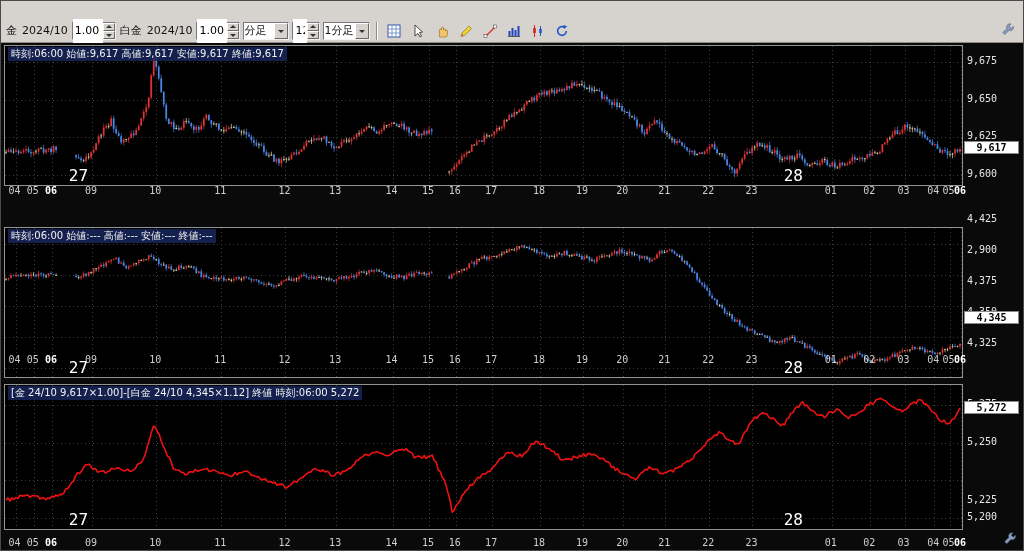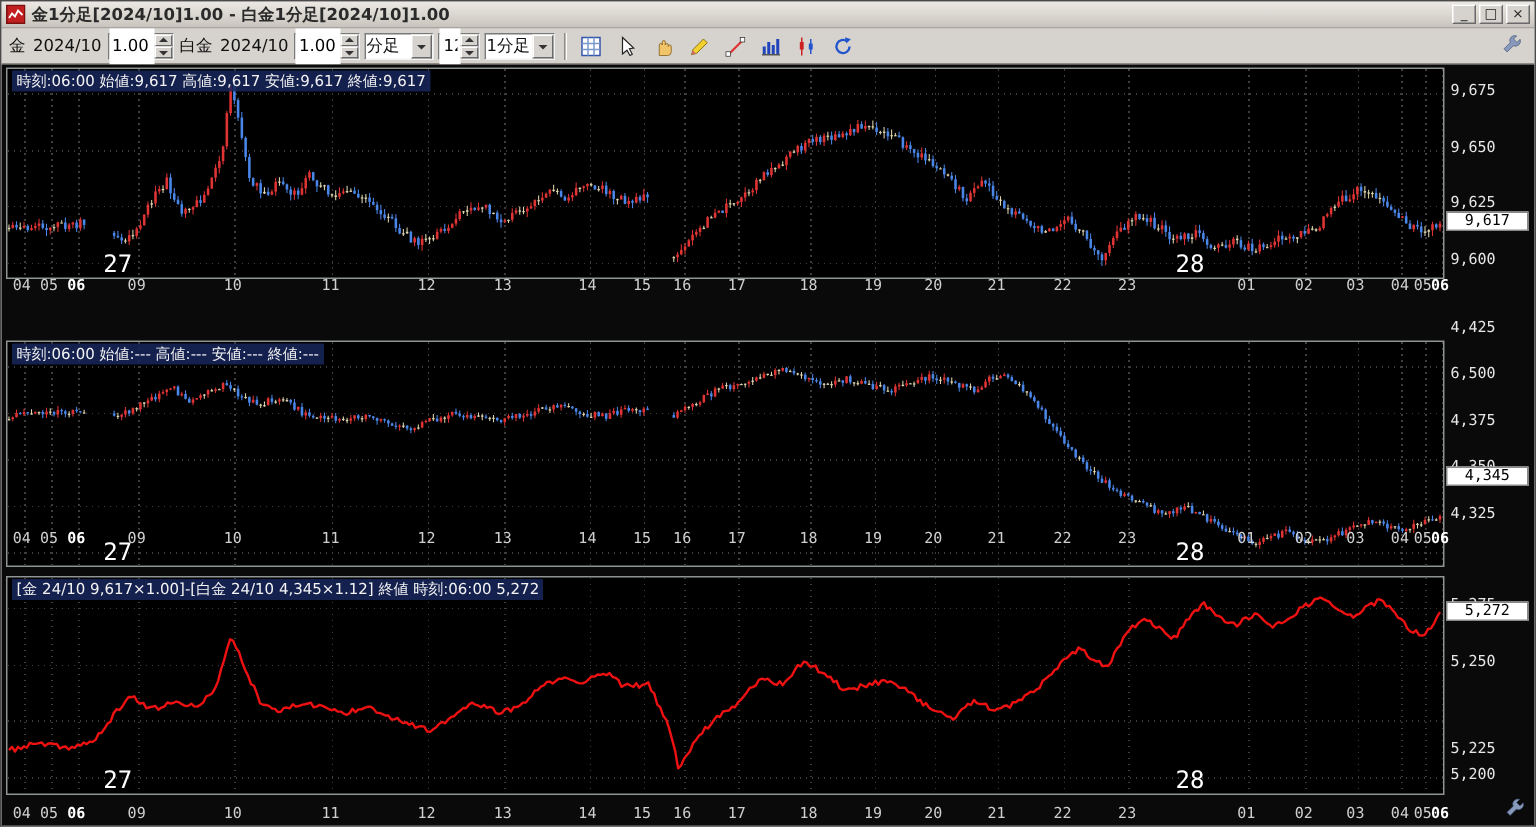--- a/index.html
+++ b/index.html
@@ -25,42 +25,30 @@
   .dd::after{content:"";position:absolute;left:3px;top:6px;border:3.5px solid transparent;border-top-color:#333;border-bottom-width:0}
   .tb-btn{width:21px;height:21px;background:#d6d3ce;border:1px solid #d6d3ce;display:inline-flex;align-items:center;justify-content:center;padding:0;cursor:default}
   .sep{width:1px;height:18px;background:#8f8b84;margin:0 3px;box-shadow:1px 0 0 #fff}
   .spacer{flex:1}
   #chart-root{position:absolute;left:0;top:42px;width:100%;height:509px;background:#0a0a0a}
   .plot{position:absolute;background:#000;border:1px solid #8f9494;box-sizing:content-box}
   .plot svg{position:absolute;left:0;top:0;display:block}
   .info{position:absolute;left:3px;top:1px;font-size:10px;color:#f2f2f2;background:rgba(24,38,92,0.85);padding:0 3px;white-space:nowrap}
   .daymark{position:absolute;bottom:0;font-size:16px;color:#fff;font-family:"DejaVu Sans Mono","Liberation Mono",monospace}
   .ytick{position:absolute;left:966px;font-size:10px;color:#e6e6e6;font-family:"DejaVu Sans Mono","Liberation Mono",monospace}
-  .lastbox{position:absolute;left:963px;width:55px;height:13px;line-height:12px;font-size:10px;font-weight:normal;color:#000;background:#fff;text-align:center;border:1px solid #888;font-family:"DejaVu Sans Mono","Liberation Mono",monospace}
+  .lastbox{position:absolute;left:963px;width:55px;height:13px;line-height:12px;font-size:10px;font-weight:bold;color:#000;background:#fff;text-align:center;border:1px solid #888;font-family:"DejaVu Sans Mono","Liberation Mono",monospace}
   .xlab{position:absolute;font-size:10px;color:#cfcfcf;font-family:"DejaVu Sans Mono","Liberation Mono",monospace}
   .xlab.bold{color:#fff;font-weight:bold}
   .corner-tool{position:absolute;right:4px;bottom:2px;width:16px;height:16px}
 </style>
 </head>
 <body>
 
 <div class="window">
 
-  <div class="titlebar">
-    <svg class="app-icon" viewBox="0 0 13 13">
-      <rect x="0.5" y="0.5" width="12" height="12" fill="#c22020" stroke="#7a1010"></rect>
-      <path d="M2 9l2-3 2 2 2-4 3 3" fill="none" stroke="#fff" stroke-width="1.2"></path>
-    </svg>
-    <span class="title-text">金1分足[2024/10]1.00 - 白金1分足[2024/10]1.00</span>
-    <span class="win-btns">
-      <button class="win-btn">_</button>
-      <button class="win-btn">□</button>
-      <button class="win-btn">×</button>
-    </span>
-  </div>
 
   <div class="toolbar">
     <span class="tb-label">金</span>
     <span class="tb-label">2024/10</span>
     <span class="field spinbox">
       <input value="1.00" style="">
       <span class="spin">
           <i class="up"></i>
           <i class="dn"></i>
         </span>
@@ -1719,21 +1707,21 @@
           <line x1="952.5" y1="117.5" x2="952.5" y2="119.3" stroke="#ded6b0" stroke-width="0.7"></line>
           <rect x="951.65" y="118.3" width="1.7" height="0.8" fill="#ded6b0"></rect>
           <line x1="955.0" y1="114.8" x2="955.0" y2="120.6" stroke="#e03434" stroke-width="0.7"></line>
           <rect x="954.15" y="116.1" width="1.7" height="2.2" fill="#e03434"></rect>
         </svg>
         <div class="info">時刻:06:00 始値:--- 高値:--- 安値:--- 終値:---</div>
         <div class="daymark" style="left: 63.861px;">27</div>
         <div class="daymark" style="left: 778.74px;">28</div>
       </div>
       <div class="ytick" style="top: 170.142px;">4,425</div>
-      <div class="ytick" style="top: 201.183px;">6,500</div>
+      <div class="ytick" style="top: 201.183px;">2,900</div>
       <div class="ytick" style="top: 232.225px;">4,375</div>
       <div class="ytick" style="top: 263.267px;">4,350</div>
       <div class="ytick" style="top: 294.308px;">4,325</div>
       <div class="lastbox" style="top: 268.475px;">4,345</div>
       <div class="xlab" style="left: 7.527px; top: 311px;">04</div>
       <div class="xlab" style="left: 25.71px; top: 311px;">05</div>
       <div class="xlab bold" style="left: 43.893px; top: 311px;">06</div>
       <div class="xlab" style="left: 84.087px; top: 311px;">09</div>
       <div class="xlab" style="left: 148.206px; top: 311px;">10</div>
       <div class="xlab" style="left: 213.282px; top: 311px;">11</div>

